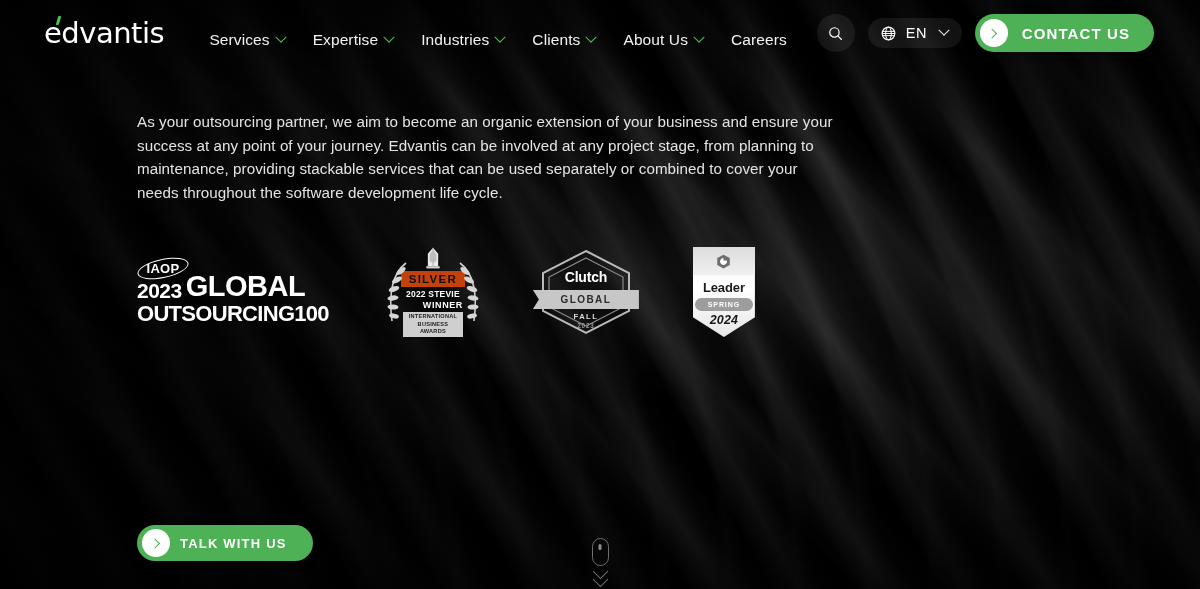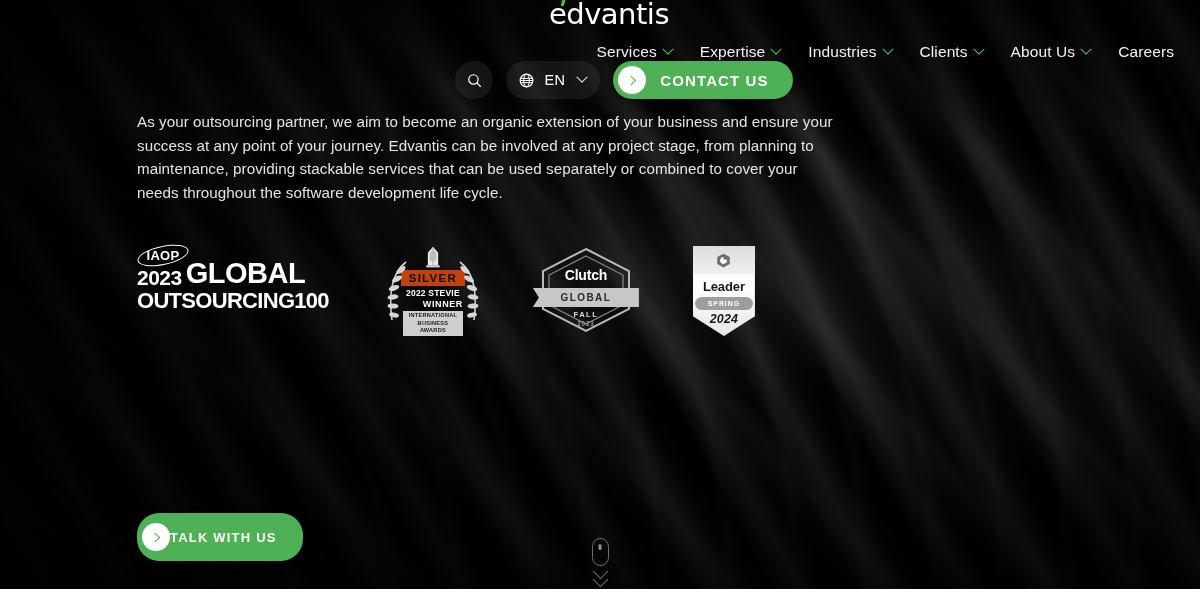--- a/index.html
+++ b/index.html
@@ -85,22 +85,21 @@
       linear-gradient(to bottom, rgba(0,0,0,.72) 0%, rgba(0,0,0,.10) 26%, rgba(0,0,0,.25) 70%, rgba(0,0,0,.75) 100%);
   }
 
   
   .header {
     position: relative;
     z-index: 10;
     height: 66px;
     display: flex;
     align-items: center;
-    padding: 0 26px 0 44px;
-    flex-direction: column;
+    padding: 0 46px 0 44px;
   }
 
   .logo {
     display: flex;
     align-items: baseline;
     position: relative;
     cursor: pointer;
     user-select: none;
   }
   .logo-text {
@@ -162,21 +161,21 @@
     height: 38px;
     border-radius: 50%;
     background: rgba(255,255,255,.07);
     display: flex;
     align-items: center;
     justify-content: center;
     cursor: pointer;
   }
 
   .lang-pill {
-    height: 38px;
+    height: 30px;
     border-radius: 19px;
     background: rgba(255,255,255,.07);
     display: flex;
     align-items: center;
     gap: 9px;
     padding: 0 14px 0 12px;
     cursor: pointer;
   }
   .lang-code {
     color: #fff;
@@ -265,21 +264,21 @@
     color: #e3e3e3;
     font-size: 15.2px;
     line-height: 23.5px;
     letter-spacing: .05px;
   }
 
   
   .badges {
     margin-top: 42px;
     display: flex;
-    align-items: flex-start;
+    align-items: center;
     gap: 58px;
     height: 92px;
   }
   .badge { flex: 0 0 auto; }
 
   
   .badge-iaop {
     color: #fff;
     line-height: 1;
     user-select: none;
@@ -528,23 +527,23 @@
     bottom: 0;
     height: 110px;
     z-index: 9;
   }
   .cta-wrap {
     position: absolute;
     left: 137px;
     bottom: 28px;
   }
   .btn-talk {
-    height: 48px;
+    height: 36px;
     padding: 0 26px 0 5px;
-    gap: 0;
+    gap: 10px;
   }
   .btn-talk .btn-label {
     font-size: 13px;
     letter-spacing: 1.2px;
   }
 
   .scroll-hint {
     position: absolute;
     left: 584px;
     bottom: 4px;

